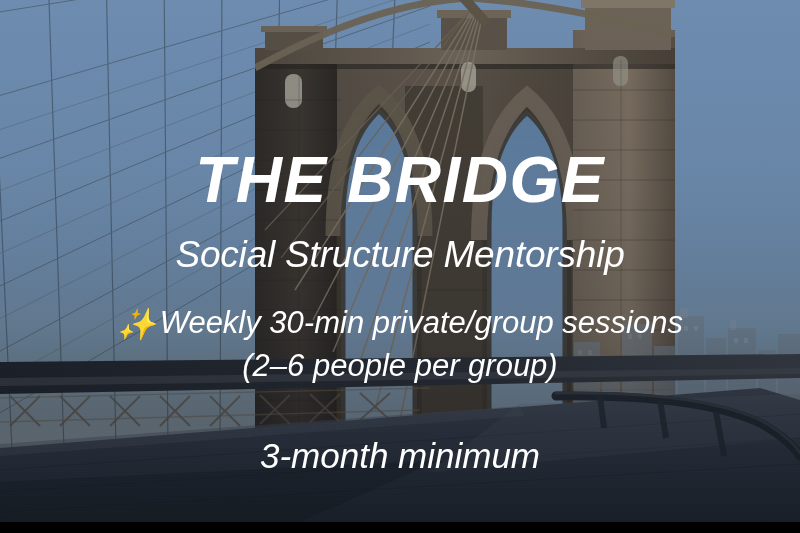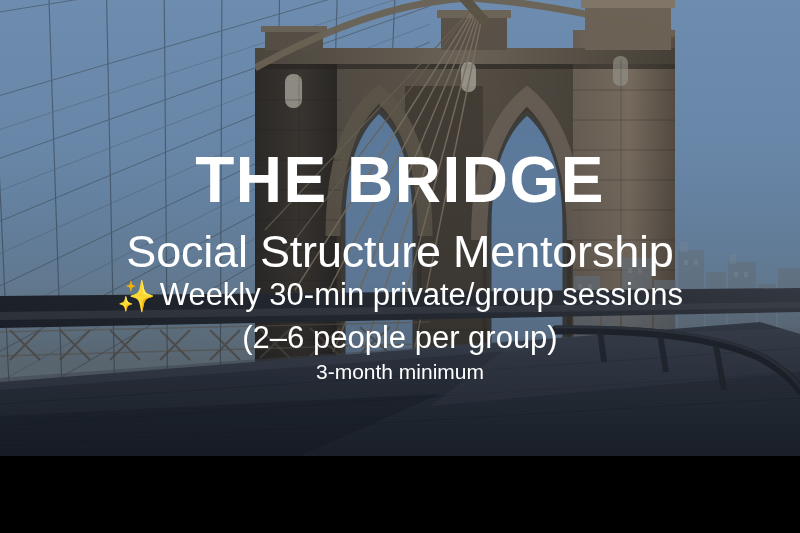--- a/index.html
+++ b/index.html
@@ -8,23 +8,24 @@
   html, body {
     width:800px; height:533px;
     background:#000;
     font-family:"Liberation Sans", sans-serif;
     overflow:hidden;
   }
 
   
   .promo-card {
     position:relative;
-    width:800px; height:456px;
+    width:800px; height:522px;
     overflow:hidden;
     user-select:none;
+    font-style:italic;
   }
 
   
   .photo {
     position:absolute; inset:0;
     overflow:hidden;
   }
 
   
   .sky {
@@ -109,44 +110,46 @@
   .headline {
     margin-top:148px;
     font-size:64px;
     font-weight:700;
     letter-spacing:1.5px;
     line-height:1.0;
     white-space:nowrap;
   }
 
   .subhead {
-    margin-top:16px;
-    font-size:45px;
+    margin-top:24px;
+    font-size:37px;
     font-weight:400;
     letter-spacing:-0.2px;
     line-height:1.05;
     white-space:nowrap;
   }
 
   .detail {
+    margin-top:28px;
     font-size:31px;
     font-weight:400;
     line-height:1.32;
     white-space:nowrap;
   }
   .detail .line { display:block; }
 
   .sparkle-glyph {
     display:inline-block;
     vertical-align:-2px;
     margin-right:4px;
   }
 
   .footnote {
-    font-size:21px;
+    margin-top:48px;
+    font-size:35px;
     font-weight:400;
     line-height:1.2;
     white-space:nowrap;
   }
 </style>
 </head>
 <body>
 
 <div class="promo-card">
 

